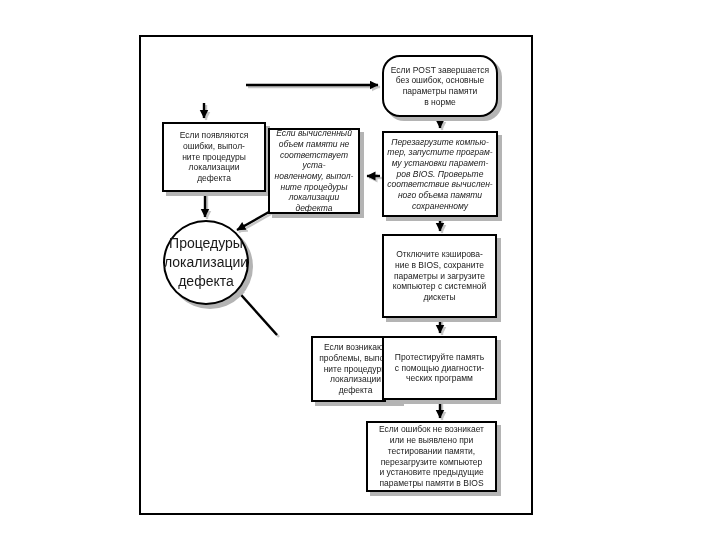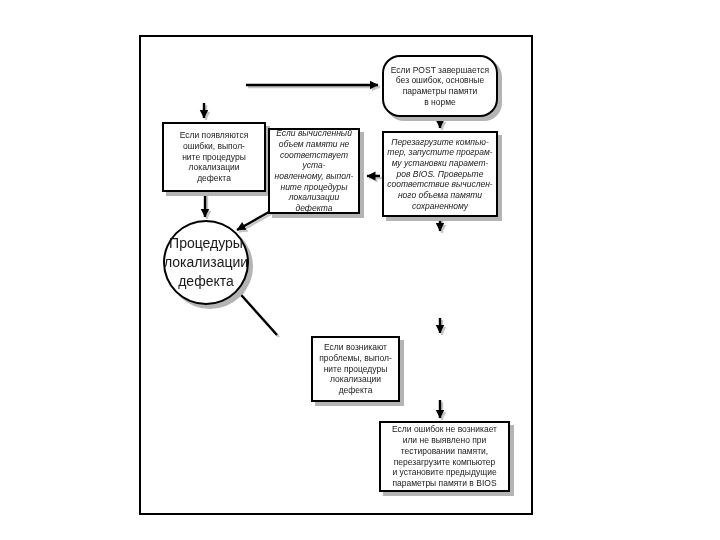--- a/index.html
+++ b/index.html
@@ -96,28 +96,36 @@
 му установки парамет-
 ров BIOS. Проверьте
 соответствие вычислен-
 ного объема памяти
 сохраненному</div>
 
   <div class="node ellipse" style="left:163px; top:220px; width:86px; height:85px;">Процедуры
 локализации
 дефекта</div>
 
+  <div class="node" style="left:382px; top:234px; width:115px; height:84px;">Отключите кэширова-
+ние в BIOS, сохраните
+параметры и загрузите
+компьютер с системной
+дискеты</div>
 
   <div class="node" style="left:275px; top:336px; width:89px; height:66px;margin-left:36px;">Если возникают
 проблемы, выпол-
 ните процедуры
 локализации
 дефекта</div>
 
+  <div class="node" style="left:382px; top:336px; width:115px; height:64px;">Протестируйте память
+с помощью диагности-
+ческих программ</div>
 
-  <div class="node" style="left:366px; top:421px; width:131px; height:71px;margin-left:13px;">Если ошибок не возникает
+  <div class="node" style="left:366px; top:421px; width:131px; height:71px;">Если ошибок не возникает
 или не выявлено при
 тестировании памяти,
 перезагрузите компьютер
 и установите предыдущие
 параметры памяти в BIOS</div>
 
 </div>
 
 </body></html>

